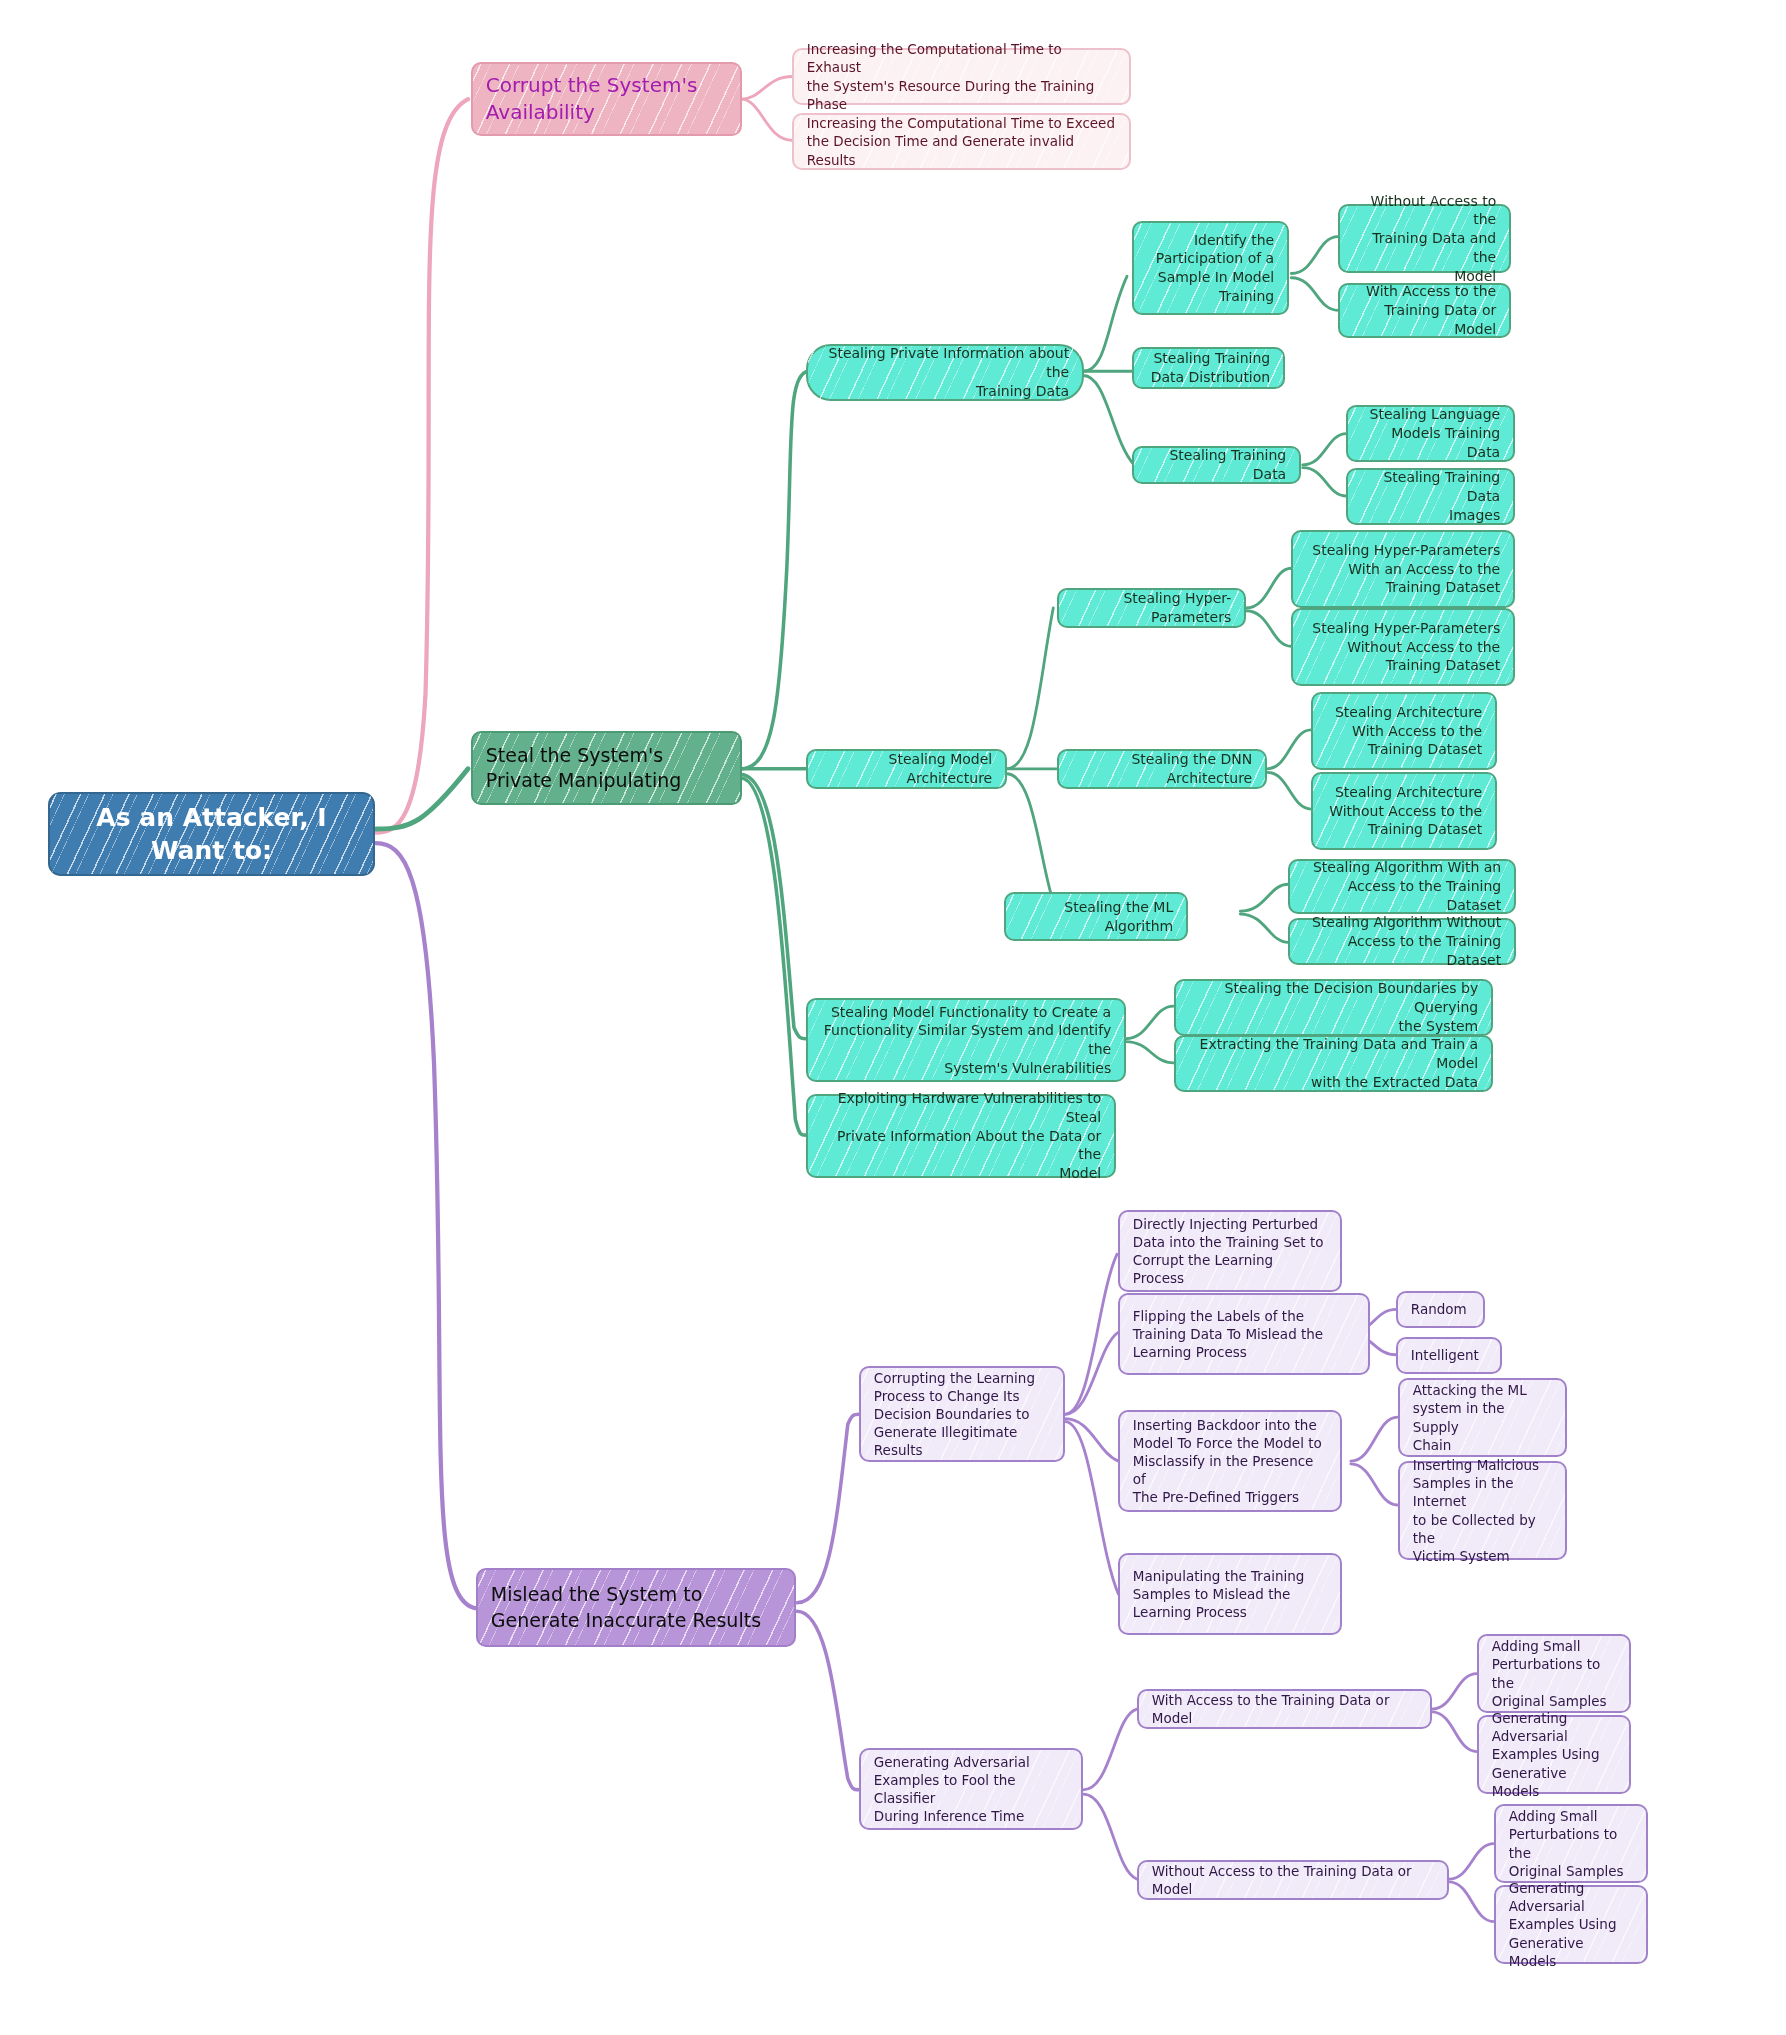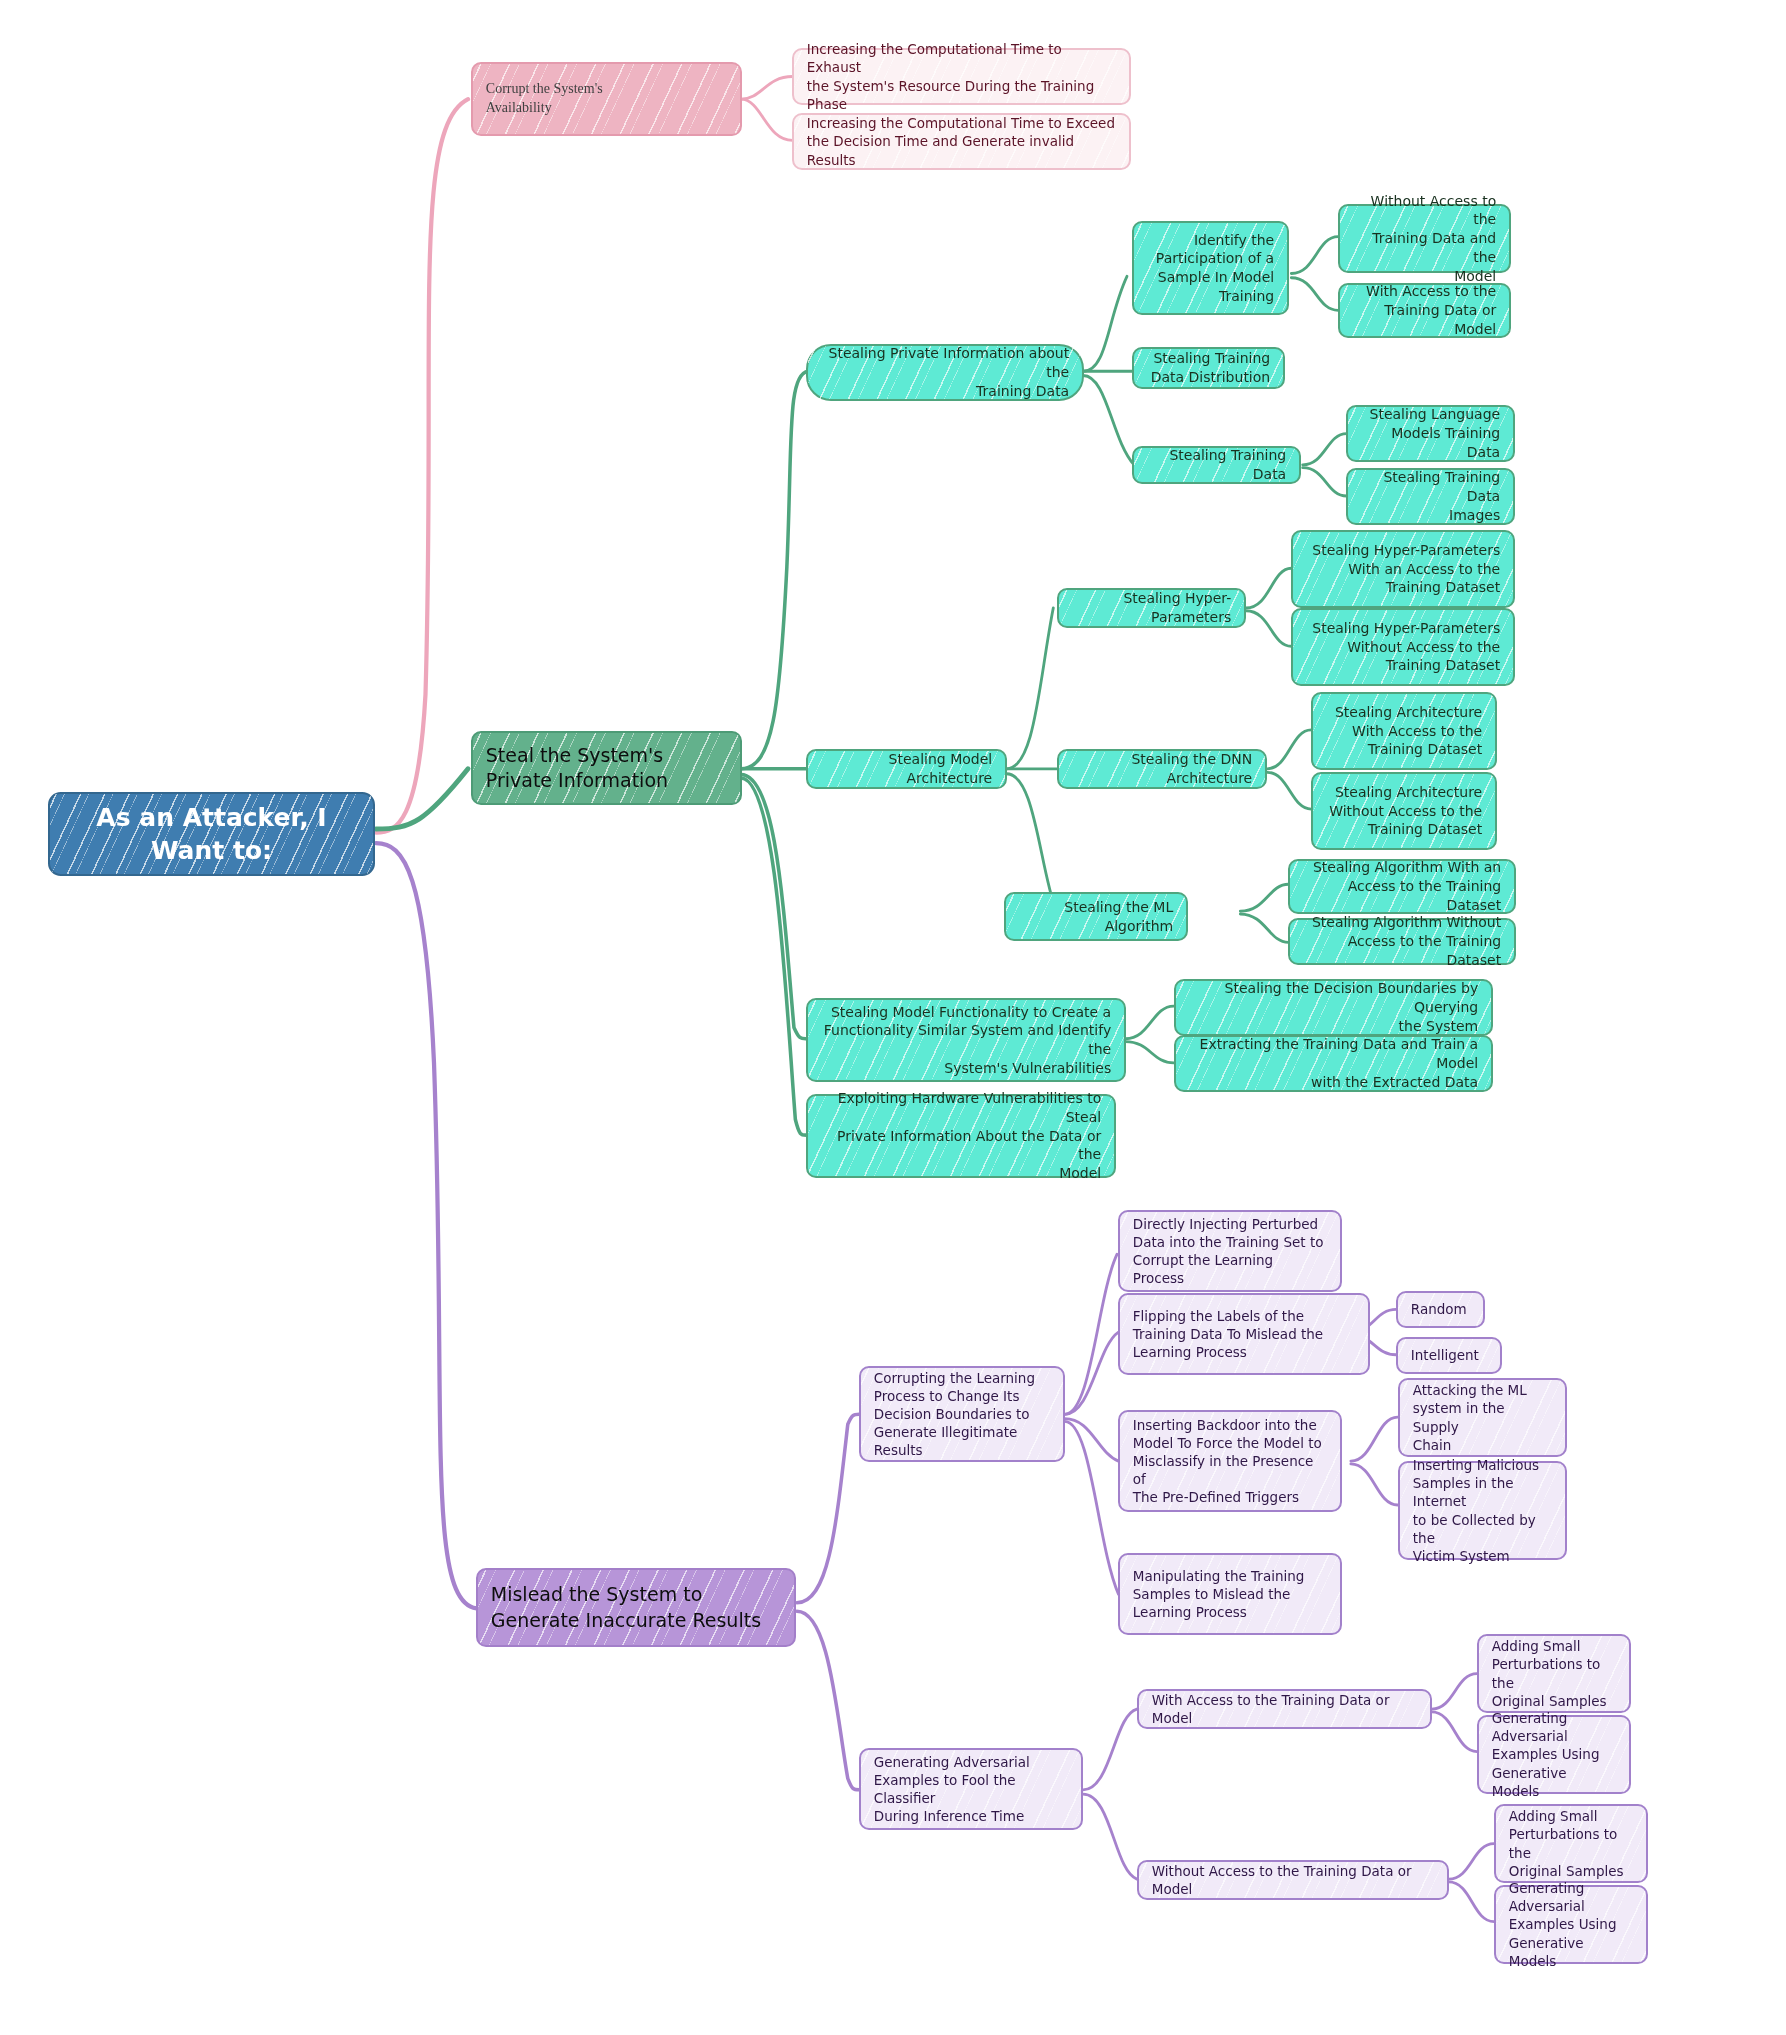--- a/index.html
+++ b/index.html
@@ -27,21 +27,21 @@
           font-size:25px;font-weight:700;justify-content:center;text-align:center;border-radius:12.8px;}
   .n-root::after{opacity:.95;
     background-image:repeating-linear-gradient(115deg,
         rgba(255,255,255,0) 0px, rgba(255,255,255,0) 5px,
         rgba(255,255,255,.75) 5px, rgba(255,255,255,.75) 6.4px,
         rgba(255,255,255,0) 6.4px, rgba(255,255,255,0) 12.8px,
         rgba(255,255,255,.5) 12.8px, rgba(255,255,255,.5) 13.5px,
         rgba(255,255,255,0) 13.5px, rgba(255,255,255,0) 22px);}
 
   
-  .n-pink1{background:#eeb4c2;border-color:#e49aad;color:#404040;font-size:14px;font-family:Liberation Serif, serif;}
+  .n-pink1{background:#eeb4c2;border-color:#e49aad;color:#a21caf;font-size:20px;}
   .n-pink2{background:#fcf2f4;border-color:#eec0cc;color:#5b1327;font-size:13.5px;}
   
   .n-green1{background:#63b18c;border-color:#4d9b76;color:#0d0d0d;font-size:19px;}
   .n-green2{background:#5eead4;border-color:#4fa57e;color:#18311f;font-size:14px;text-align:right;}
   
   .n-purple1{background:#b795d8;border-color:#a37fc9;color:#0d0d0d;font-size:19px;}
   .n-purple2{background:#f1eaf8;border-color:#a281cb;color:#2f1747;font-size:13.5px;}
 </style>
 </head>
 <body>
@@ -140,21 +140,21 @@
     <span>Increasing the Computational Time to Exhaust
 the System's Resource During the Training Phase</span>
   </div>
   <div class="node n-pink2" style="left:792px;top:113px;width:339px;height:57px;">
     <span>Increasing the Computational Time to Exceed
 the Decision Time and Generate invalid Results</span>
   </div>
 
   <div class="node n-green1" style="left:471px;top:731px;width:271px;height:74px;">
     <span>Steal the System's
-Private Information</span>
+Private Manipulating</span>
   </div>
 
   <div class="node n-green2" style="left:806px;top:344px;width:278px;height:57px;border-radius:25px;">
     <span>Stealing Private Information about the
 Training Data</span>
   </div>
   <div class="node n-green2" style="left:806px;top:749px;width:201px;height:40px;">
     <span>Stealing Model Architecture</span>
   </div>
   <div class="node n-green2" style="left:806px;top:998px;width:320px;height:84px;">

